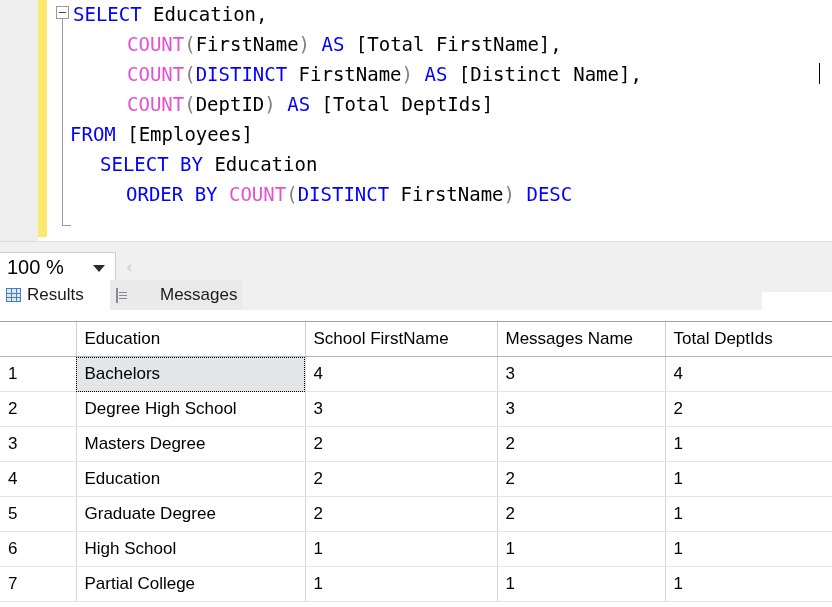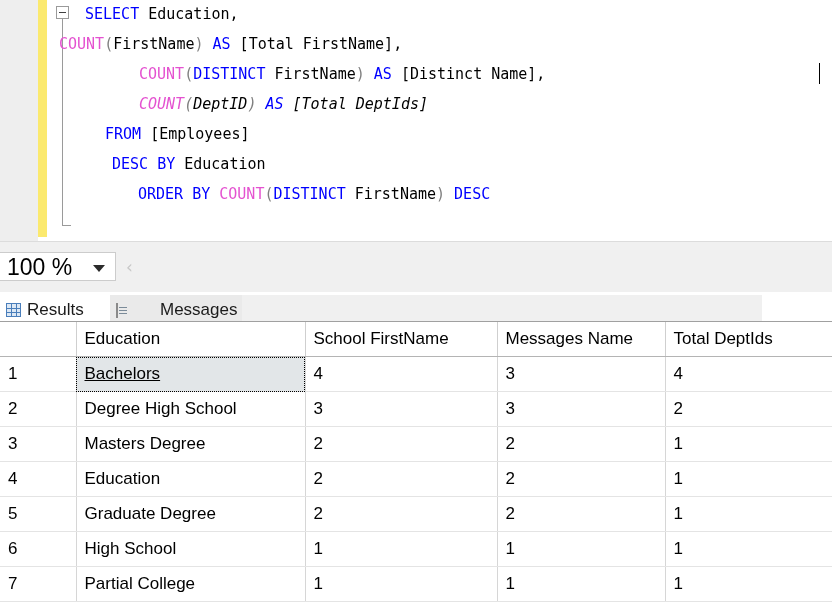--- a/index.html
+++ b/index.html
@@ -43,26 +43,26 @@
   #editor-code {
     position: absolute;
     left: 47px; top: 0;
     width: 785px;
     height: 241px;
     background: #ffffff;
   }
 
   .code-line {
     position: absolute;
-    left: 12px;
+    left: 0;
     height: 28px;
     line-height: 28px;
     white-space: pre;
     font-family: "DejaVu Sans Mono", "Liberation Mono", monospace;
-    font-size: 15px;
+    font-size: 19px;
     color: #000000;
   }
   .kw   { color: #0000ff; }
   .fn   { color: #e452d0; }
   .punc { color: #808080; }
 
   
   #outline-box {
     position: absolute;
     left: 9px; top: 6px;
@@ -113,21 +113,21 @@
     width: 116px;
     height: 29px;
     background: #ffffff;
     border: 1px solid #cccccc;
     border-left: none;
     box-sizing: border-box;
   }
   #zoom-value {
     position: absolute;
     left: 7px; top: 3px;
-    font-size: 23px;
+    font-size: 20px;
     color: #000000;
     line-height: 23px;
   }
   #zoom-arrow {
     position: absolute;
     right: 10px; top: 12px;
     width: 0; height: 0;
     border-left: 6px solid transparent;
     border-right: 6px solid transparent;
     border-top: 7px solid #2b2b2b;
@@ -146,21 +146,21 @@
     font-size: 19.5px;
     font-weight: bold;
     color: #b5361f;
     letter-spacing: 0.1px;
     font-family: "DejaVu Sans", sans-serif;
   }
 
   
   #results-tabstrip {
     position: absolute;
-    left: 0; top: 295px;
+    left: 0; top: 280px;
     width: 762px;
     height: 30px;
     background: #f0f0f0;
   }
   .result-tab {
     position: absolute;
     top: 0;
     height: 30px;
     box-sizing: border-box;
     display: flex;
@@ -251,42 +251,41 @@
     padding-left: 10px;
     border-right: 1px solid #d6d6d6;
   }
   th.rownum-head {
     background: #ffffff;
   }
   td.selected-cell {
     background: #e2e6e8;
     outline: 1px dotted #000000;
     outline-offset: -1px;
-    text-decoration: underline;
   }
 </style>
 </head>
 <body>
 
 <div id="editor-pane">
 
   <div id="editor-selection-margin"></div>
   <div id="editor-change-bar"></div>
 
   <div id="editor-code">
     <div id="outline-box"></div>
     <div id="outline-line"></div>
     <div id="outline-foot"></div>
     <div id="code-lines">
         <div class="code-line" style="top: 0px; padding-left: 26px;"><span class="kw">SELECT</span><span> Education,</span></div>
-        <div class="code-line" style="top: 30px; "><span class="fn">COUNT</span><span class="punc">(</span><span>FirstName</span><span class="punc">)</span><span> </span><span class="kw">AS</span><span> [Total FirstName],</span></div>
+        <div class="code-line" style="top: 30px; padding-left: 80px;"><span class="fn">COUNT</span><span class="punc">(</span><span>FirstName</span><span class="punc">)</span><span> </span><span class="kw">AS</span><span> [Total FirstName],</span></div>
         <div class="code-line" style="top: 60px; padding-left: 80px; text-align: center;"><span class="fn">COUNT</span><span class="punc">(</span><span class="kw">DISTINCT</span><span> FirstName</span><span class="punc">)</span><span> </span><span class="kw">AS</span><span> [Distinct Name],</span></div>
-        <div class="code-line" style="top: 90px; padding-left: 80px; font-style: italic;"><span class="fn">COUNT</span><span class="punc">(</span><span>DeptID</span><span class="punc">)</span><span> </span><span class="kw">AS</span><span> [Total DeptIds]</span></div>
-        <div class="code-line" style="top: 120px; padding-left: 46px;"><span class="kw">FROM</span><span> [Employees]</span></div>
-        <div class="code-line" style="top: 150px; padding-left: 53px;"><span class="kw">DESC BY</span><span> Education</span></div>
+        <div class="code-line" style="top: 90px; padding-left: 80px;"><span class="fn">COUNT</span><span class="punc">(</span><span>DeptID</span><span class="punc">)</span><span> </span><span class="kw">AS</span><span> [Total DeptIds]</span></div>
+        <div class="code-line" style="top: 120px; padding-left: 23px;"><span class="kw">FROM</span><span> [Employees]</span></div>
+        <div class="code-line" style="top: 150px; padding-left: 53px;"><span class="kw">SELECT BY</span><span> Education</span></div>
         <div class="code-line" style="top: 180px; padding-left: 79px;"><span class="kw">ORDER BY</span><span> </span><span class="fn">COUNT</span><span class="punc">(</span><span class="kw">DISTINCT</span><span> FirstName</span><span class="punc">)</span><span> </span><span class="kw">DESC</span></div>
       </div>
     <div id="text-caret" style="left: 772px; top: 63px;"></div>
   </div>
 </div>
 
 <div id="editor-status-bar">
   <div id="zoom-combo">
     <span id="zoom-value">100 %</span>
     <span id="zoom-arrow"></span>

